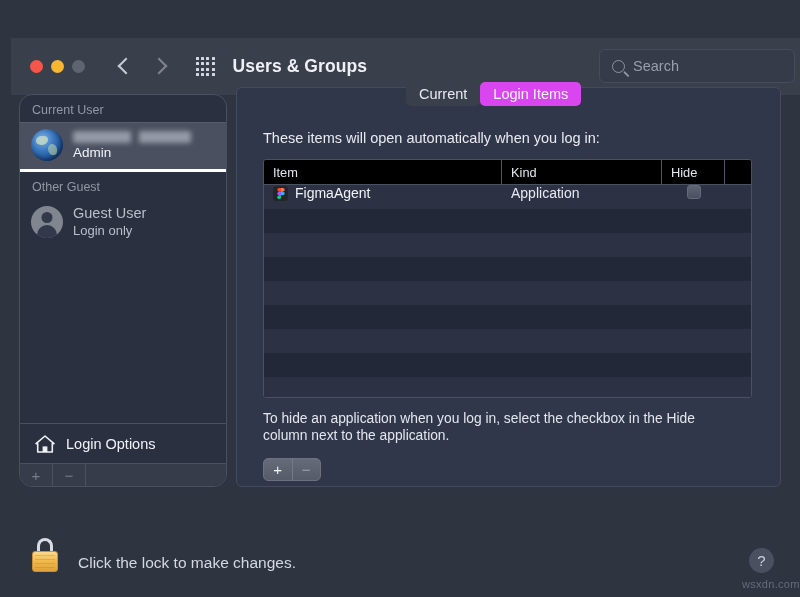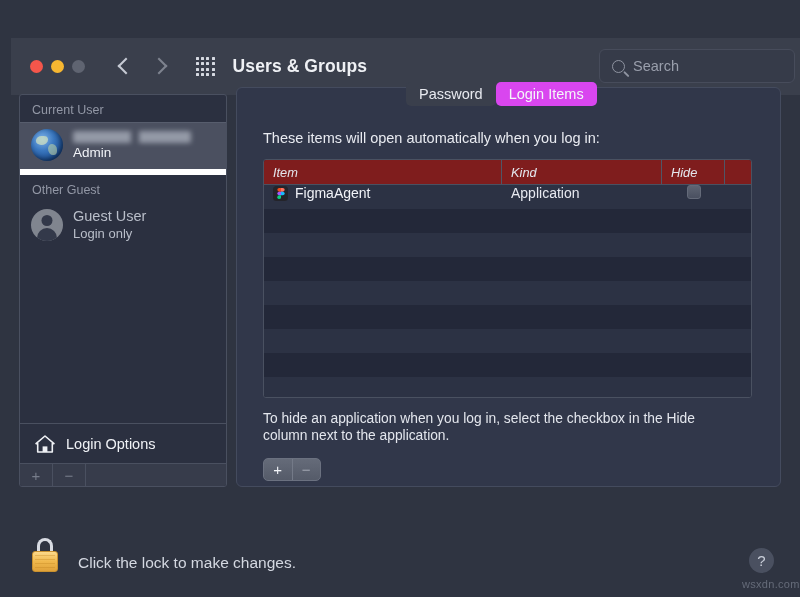--- a/index.html
+++ b/index.html
@@ -85,37 +85,37 @@
     width: 150px;
   }
   #search-input::placeholder { color: #9a9fac; }
 
   
   #sidebar {
     position: absolute; left: 19px; top: 94px;
     width: 208px; height: 393px;
     background: #2b3040;
     border: 1px solid #4a5060;
-    border-radius: 3px;
+    border-radius: 13px;
     overflow: hidden;
     display: flex; flex-direction: column;
   }
   .group-head {
     font-size: 12.5px; color: #9297a5;
     padding: 8px 0 5px 12px;
   }
   .user-row {
     display: flex; align-items: center;
     padding: 6px 10px 8px 11px;
     gap: 10px;
   }
   .user-row.selected {
     background: #4b5060;
     border-top: 1px solid #575d6d;
-    border-bottom: 6px solid #ffffff;
+    border-bottom: 3px solid #ffffff;
   }
   .avatar { width: 32px; height: 32px; border-radius: 50%; flex: none; position: relative; overflow: hidden; }
   .avatar.globe {
     background: radial-gradient(circle at 36% 32%, #7fb3e8 0%, #3a77bf 38%, #1d4f94 72%, #14376b 100%);
     box-shadow: inset -2px -2px 5px rgba(0,0,0,.45);
   }
   .avatar.globe::before {
     content: ""; position: absolute; left: 5px; top: 7px;
     width: 12px; height: 9px; border-radius: 50% 40% 60% 45%;
     background: #cfe0c0; opacity: .75;
@@ -201,24 +201,23 @@
   #table {
     position: absolute; left: 26px; top: 71px;
     width: 489px; height: 239px;
     border: 1px solid #4a5161;
     border-radius: 3px;
     overflow: hidden;
     background: #262b3a;
   }
   #thead {
     display: flex; height: 25px;
-    background: #7f1d1d;
+    background: #000000;
     border-bottom: 1px solid #4a5161;
     align-items: center;
-    font-style: italic;
   }
   .th { font-size: 12.8px; color: #e4e7ee; padding-left: 9px; height: 100%; display: flex; align-items: center; }
   .th.item { width: 238px; border-right: 1px solid #4f5666; }
   .th.kind { width: 160px; border-right: 1px solid #4f5666; }
   .th.hide { width: 63px; border-right: 1px solid #4f5666; }
   .th.pad  { flex: 1; }
 
   .trow { display: flex; height: 24px; align-items: flex-start; }
   .trow.odd  { background: #2c3244; }
   .trow.even { background: #232839; }
@@ -372,21 +371,21 @@
     </div>
 
     <div id="sb-footer">
       <div class="sbf-btn">+</div>
       <div class="sbf-btn">−</div>
       <div class="sbf-rest"></div>
     </div>
   </div>
 
   <div id="tabs">
-    <div class="tab">Password</div>
+    <div class="tab">Current</div>
     <div class="tab active">Login Items</div>
   </div>
 
   <div id="panel">
 
     <div id="intro">These items will open automatically when you log in:</div>
 
     <div id="table">
       <div id="thead">
         <div class="th item">Item</div>

